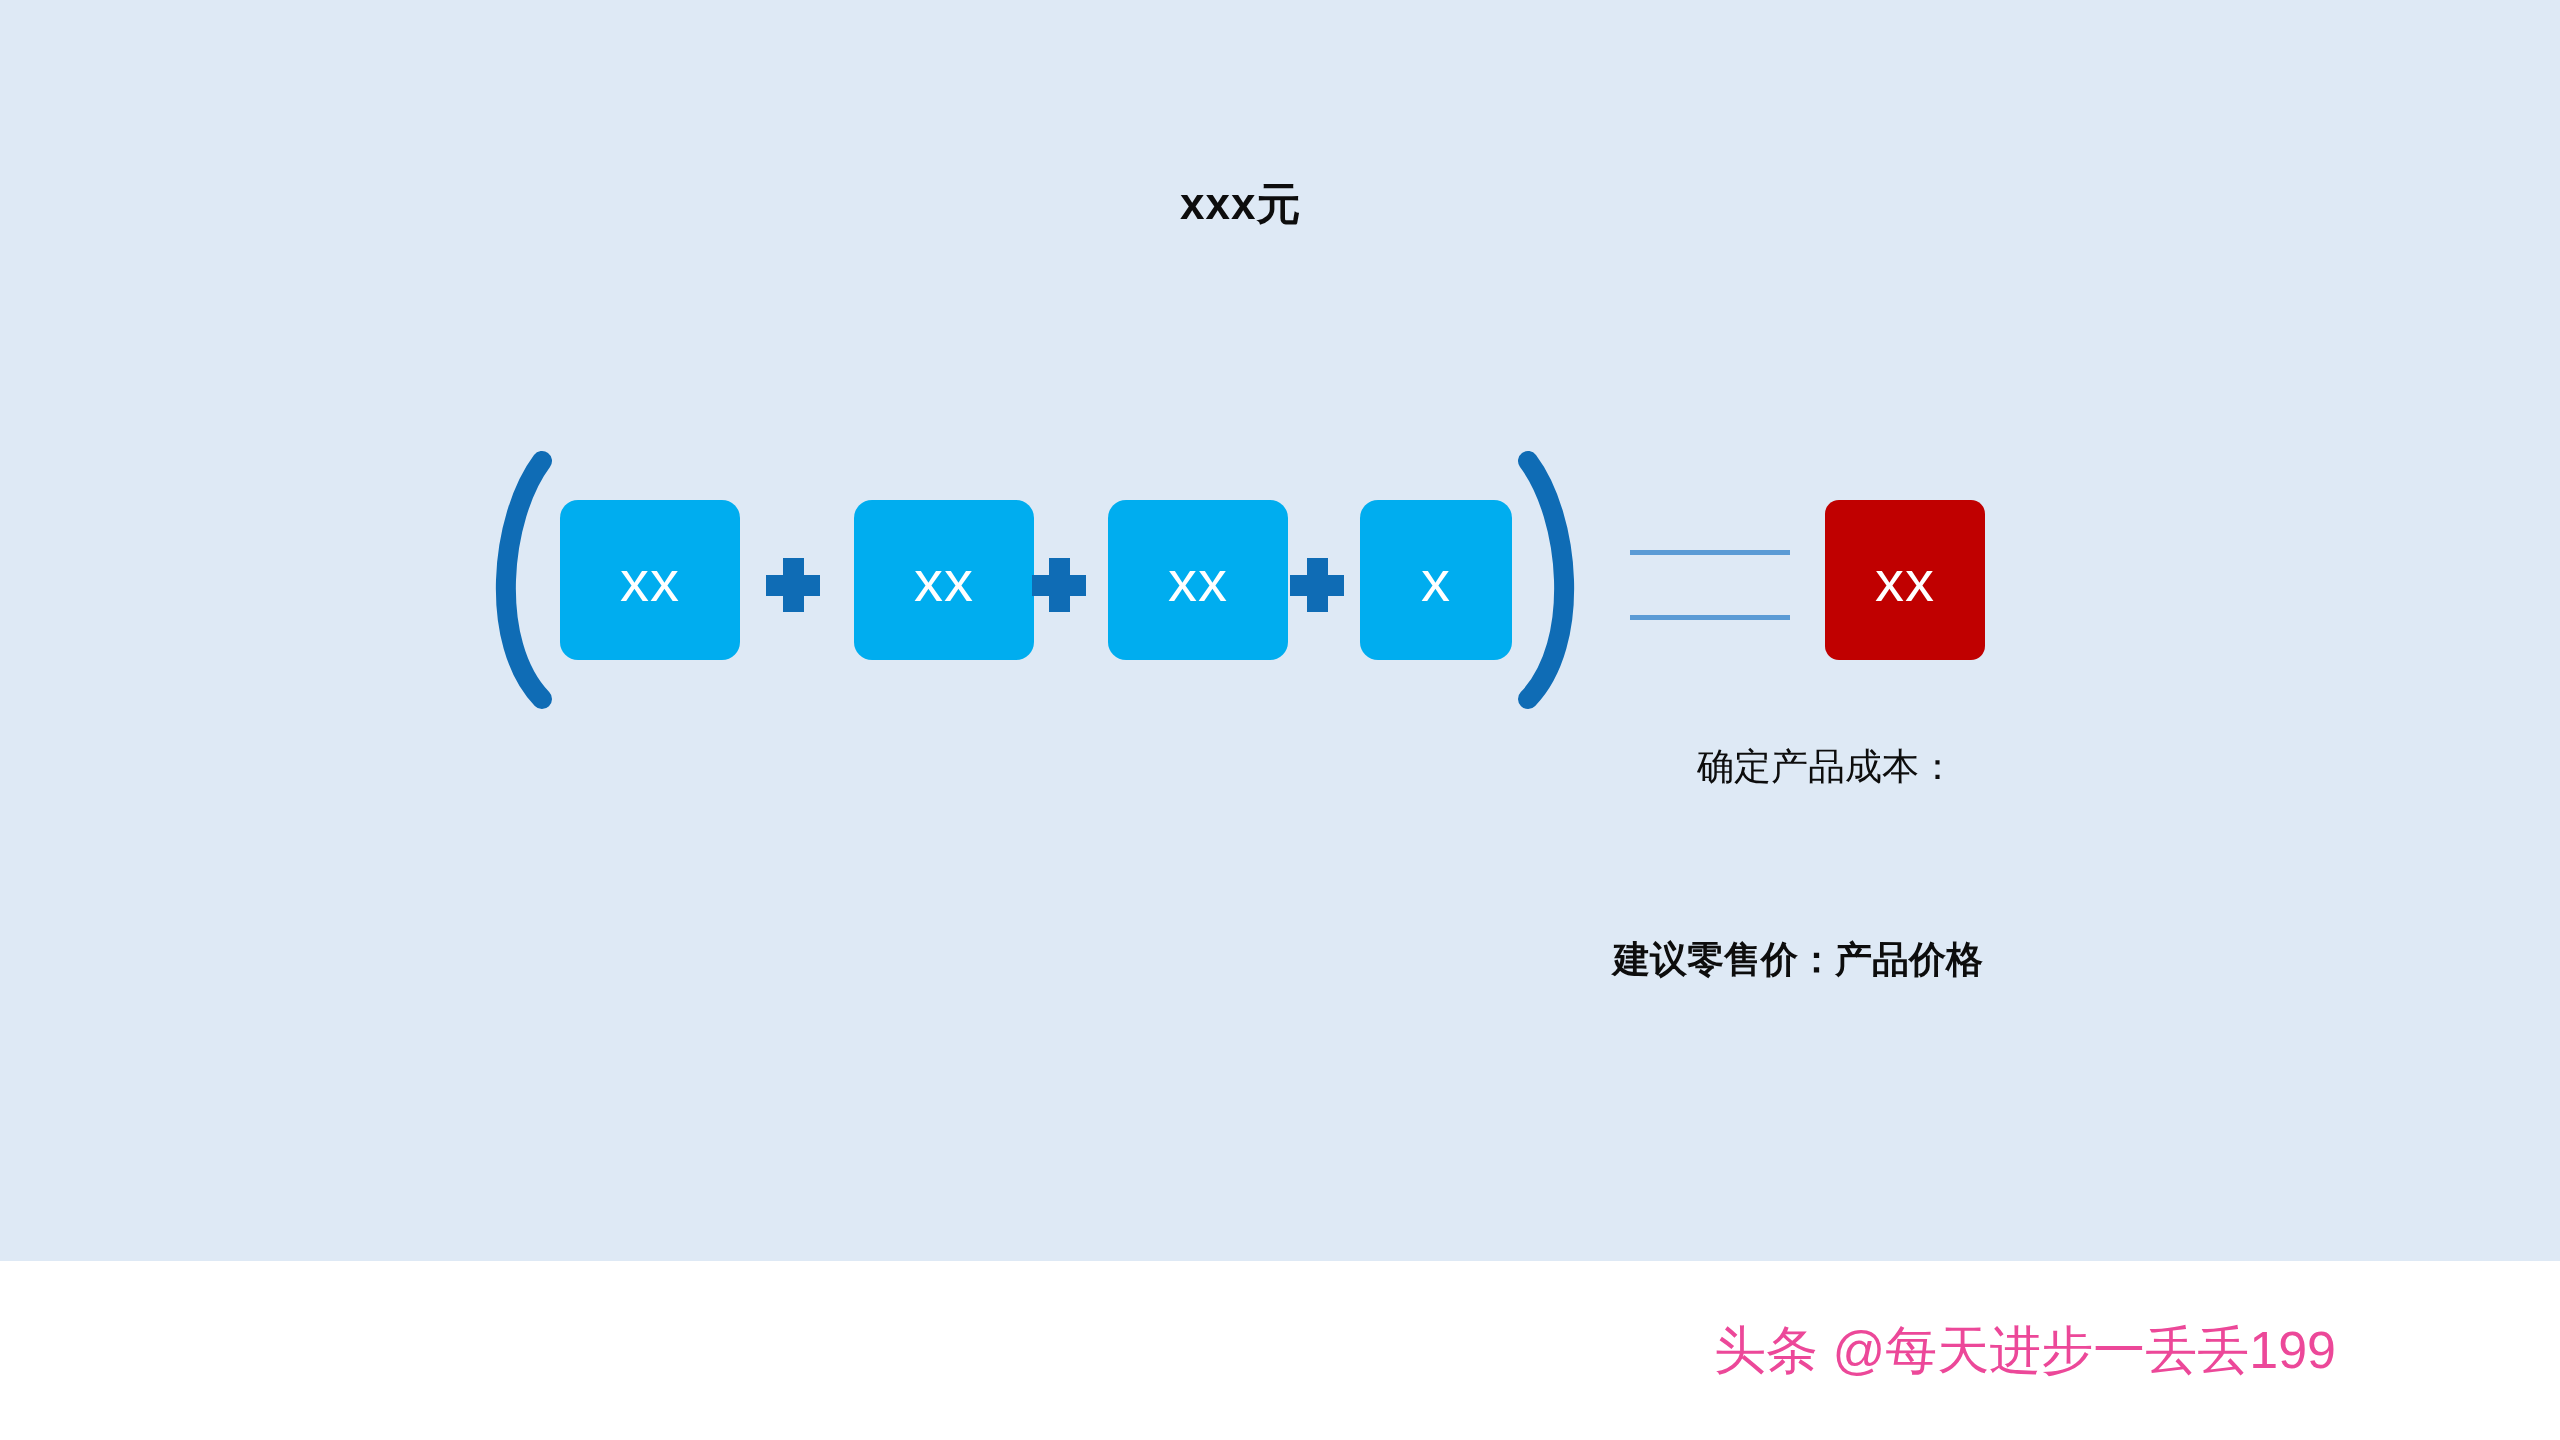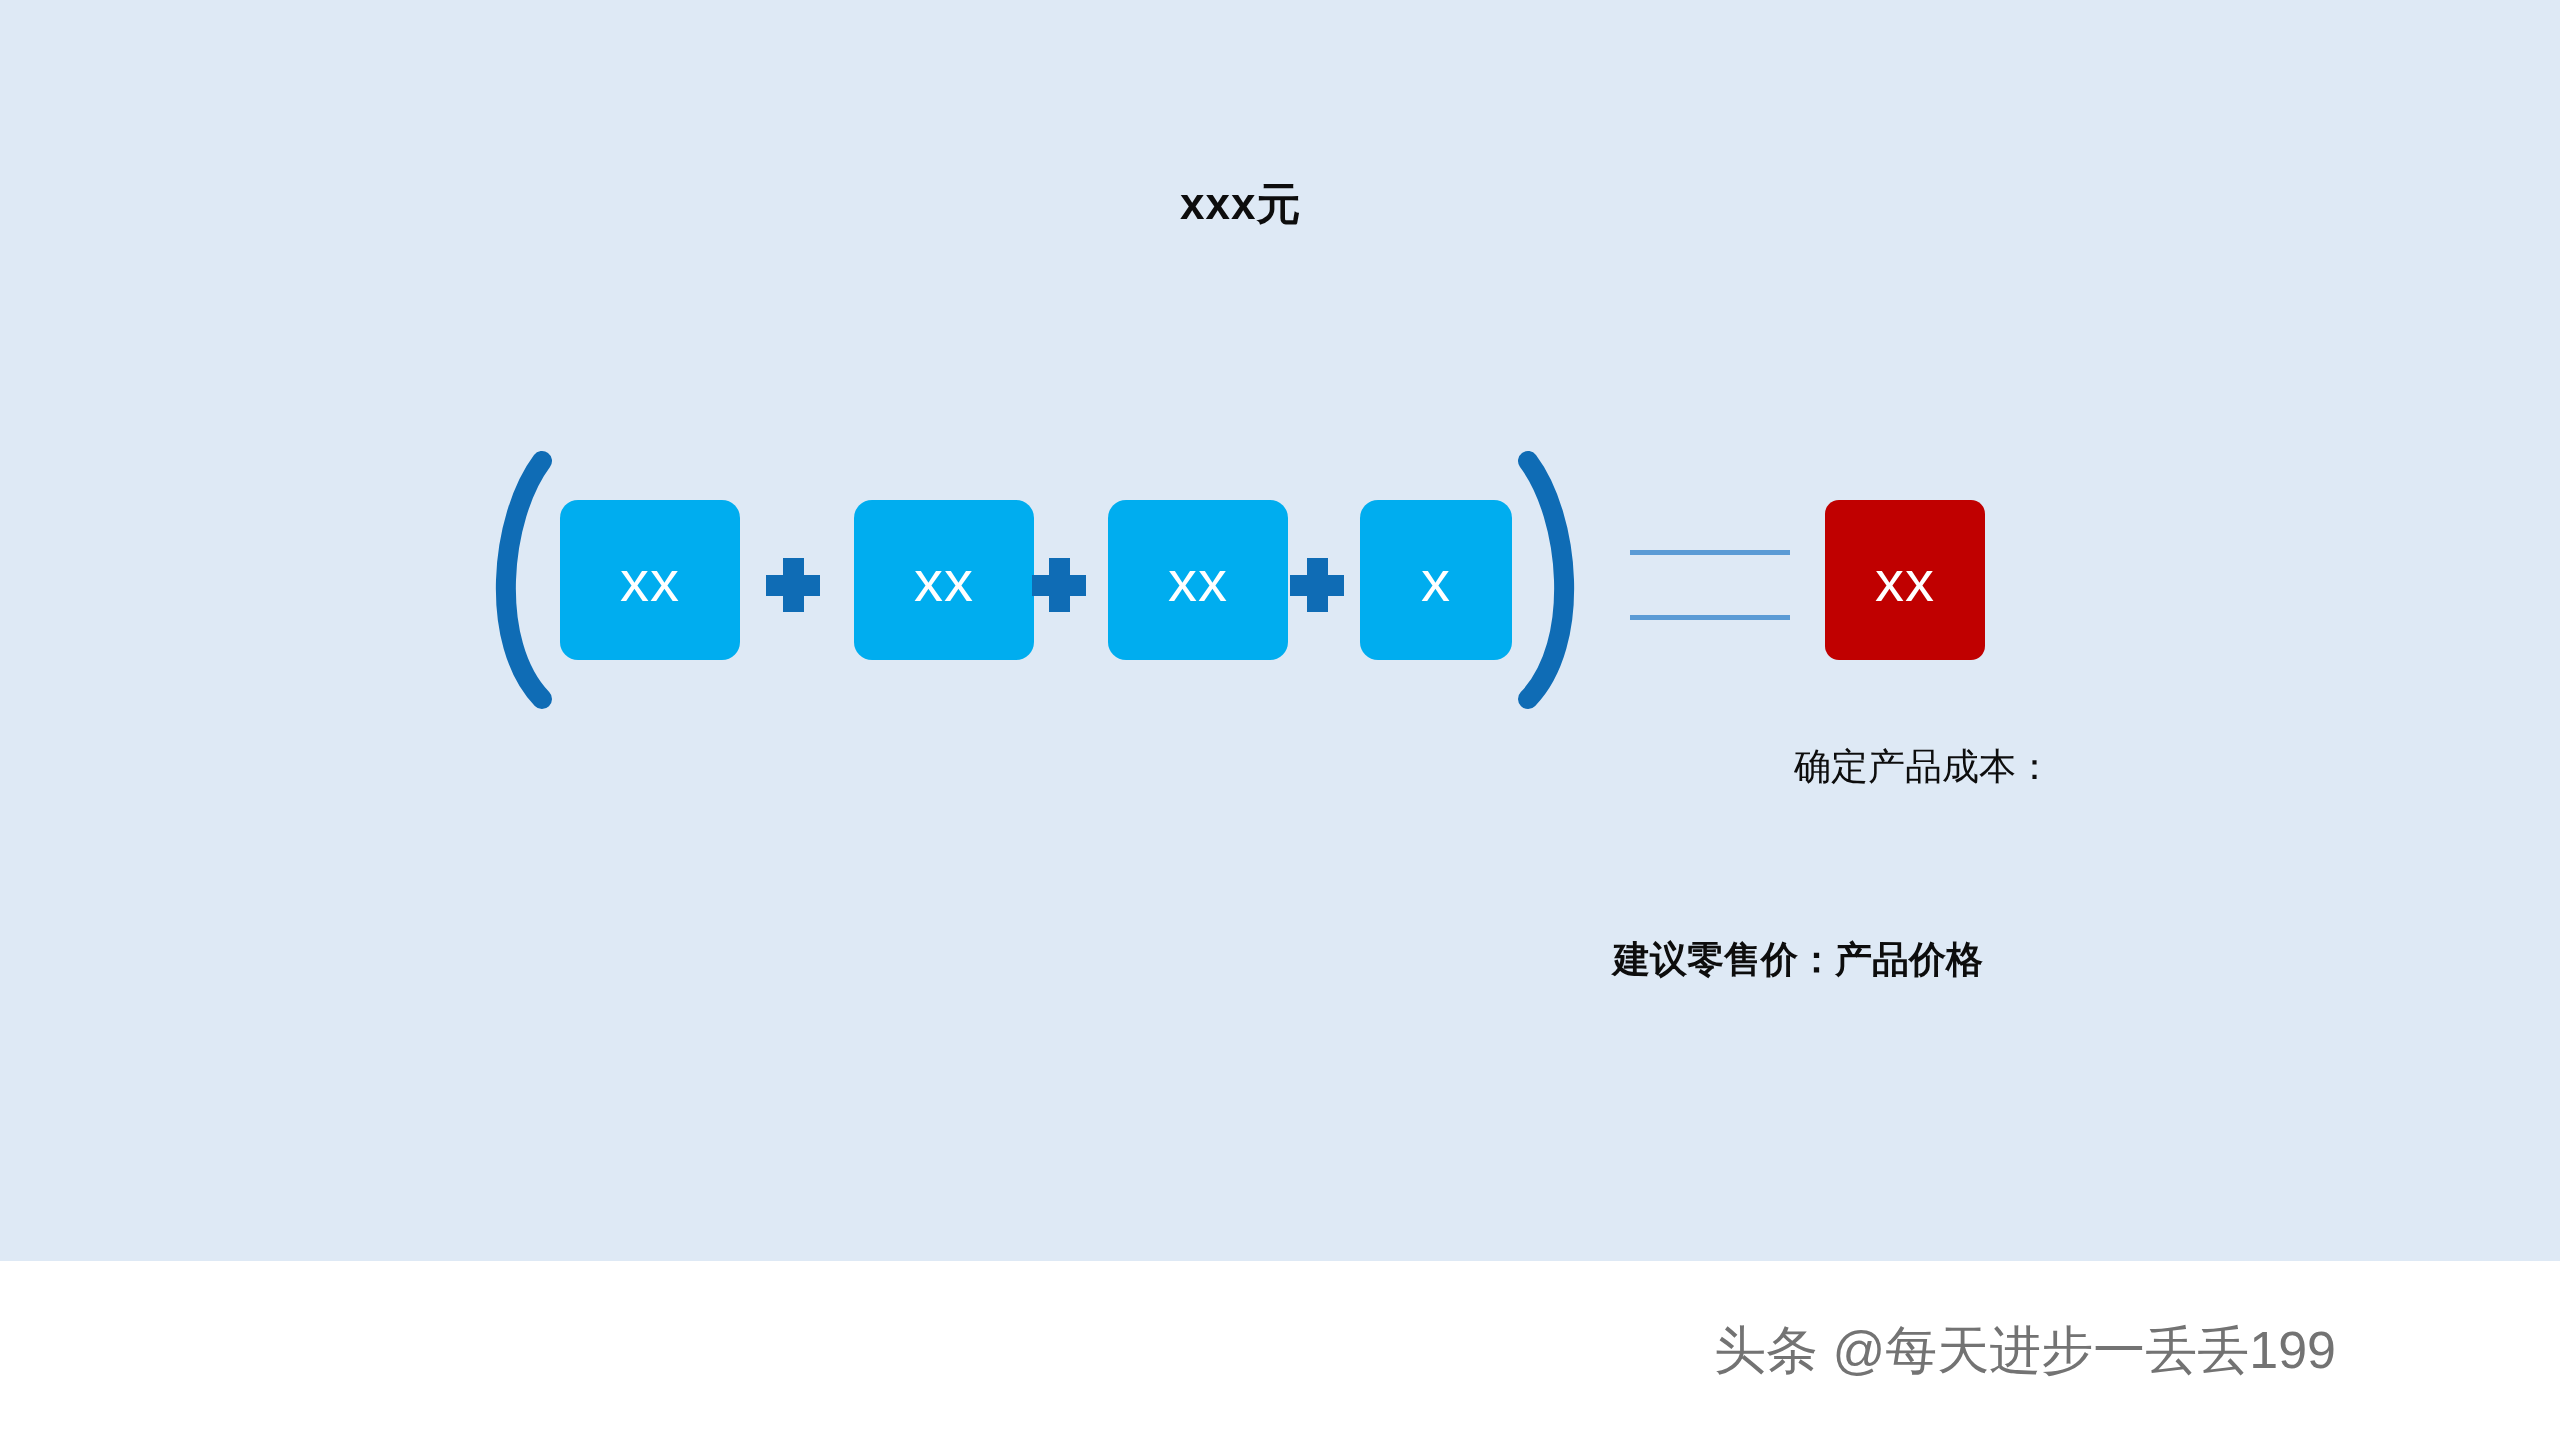--- a/index.html
+++ b/index.html
@@ -140,21 +140,21 @@
     font-size: 58px;
     display: flex;
     align-items: center;
     justify-content: center;
     letter-spacing: 1px;
   }
 
   
   .caption-cost {
     position: absolute;
-    left: 1794px;
+    left: 1697px;
     top: 742px;
     font-size: 37px;
     font-weight: 400;
     color: #0d0d0d;
     white-space: nowrap;
   }
   .caption-price {
     position: absolute;
     left: 1613px;
     top: 935px;
@@ -164,21 +164,21 @@
     white-space: nowrap;
   }
 
   
   .watermark {
     position: absolute;
     left: 1714px;
     top: 1316px;
     font-size: 52px;
     font-weight: 400;
-    color: #737373;
+    color: #ec4899;
     white-space: nowrap;
     letter-spacing: 0px;
   }
 </style>
 </head>
 <body>
 
 <div id="slide">
 
   <div class="canvas"></div>

